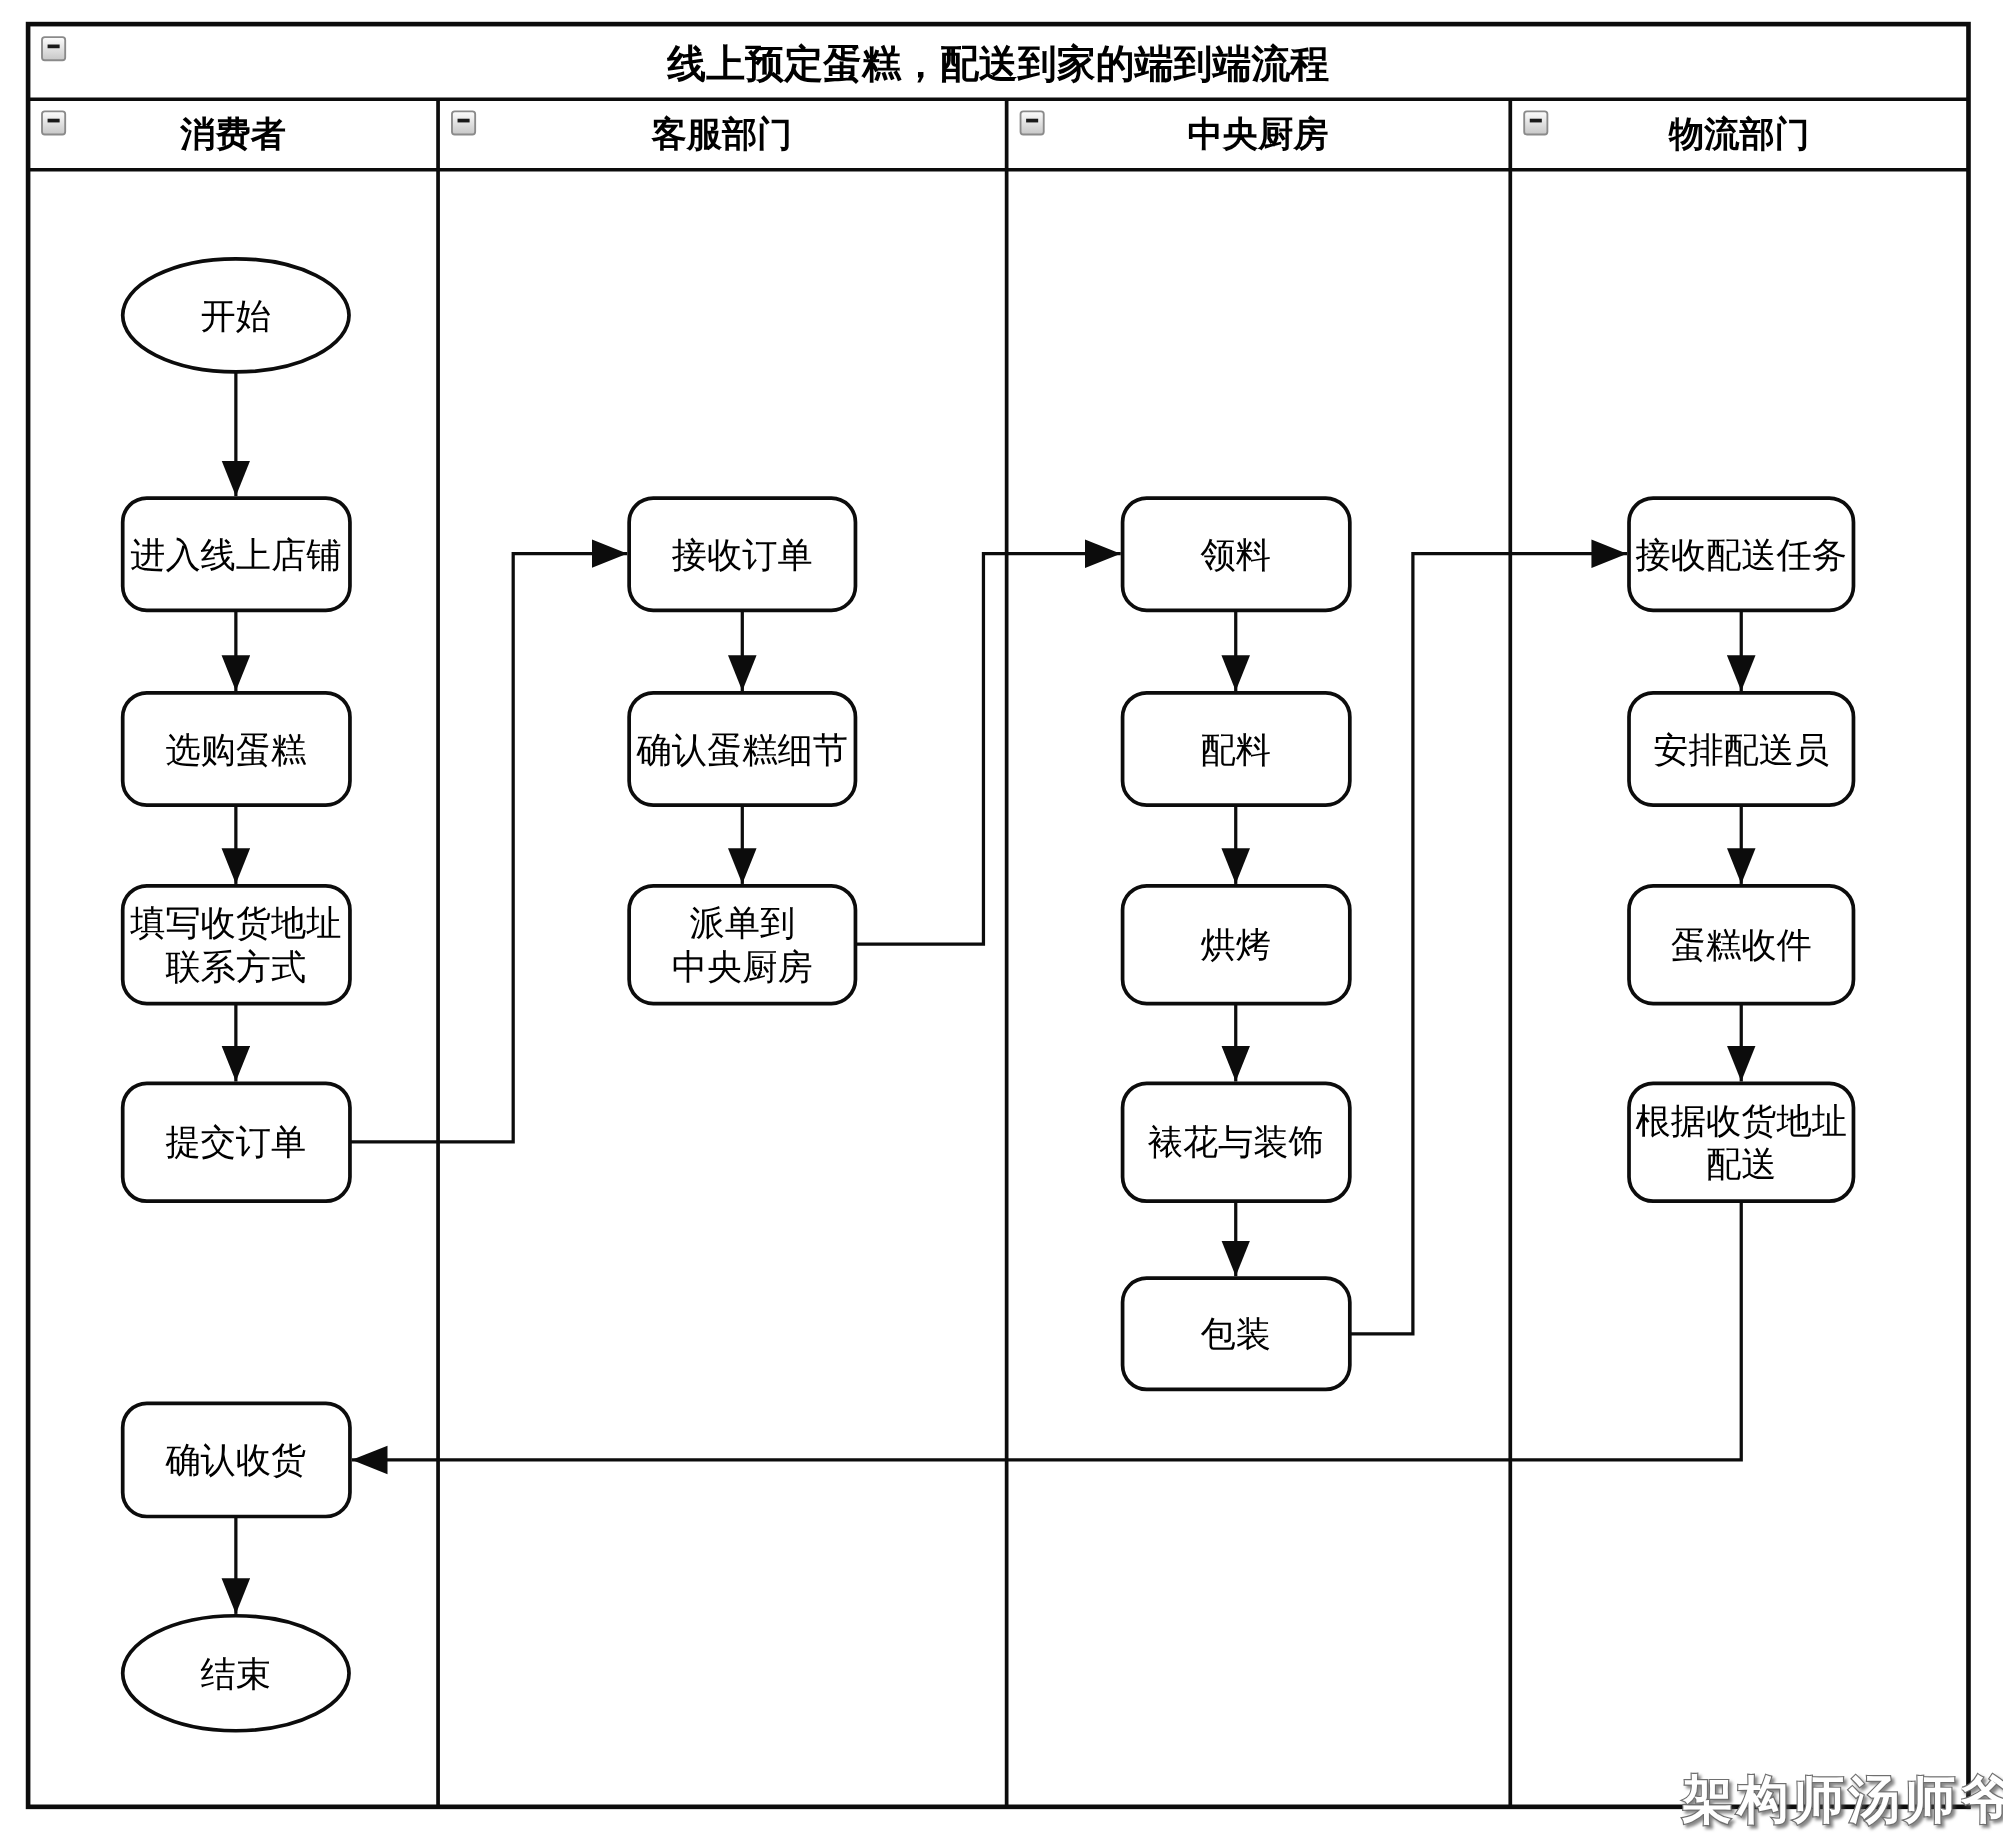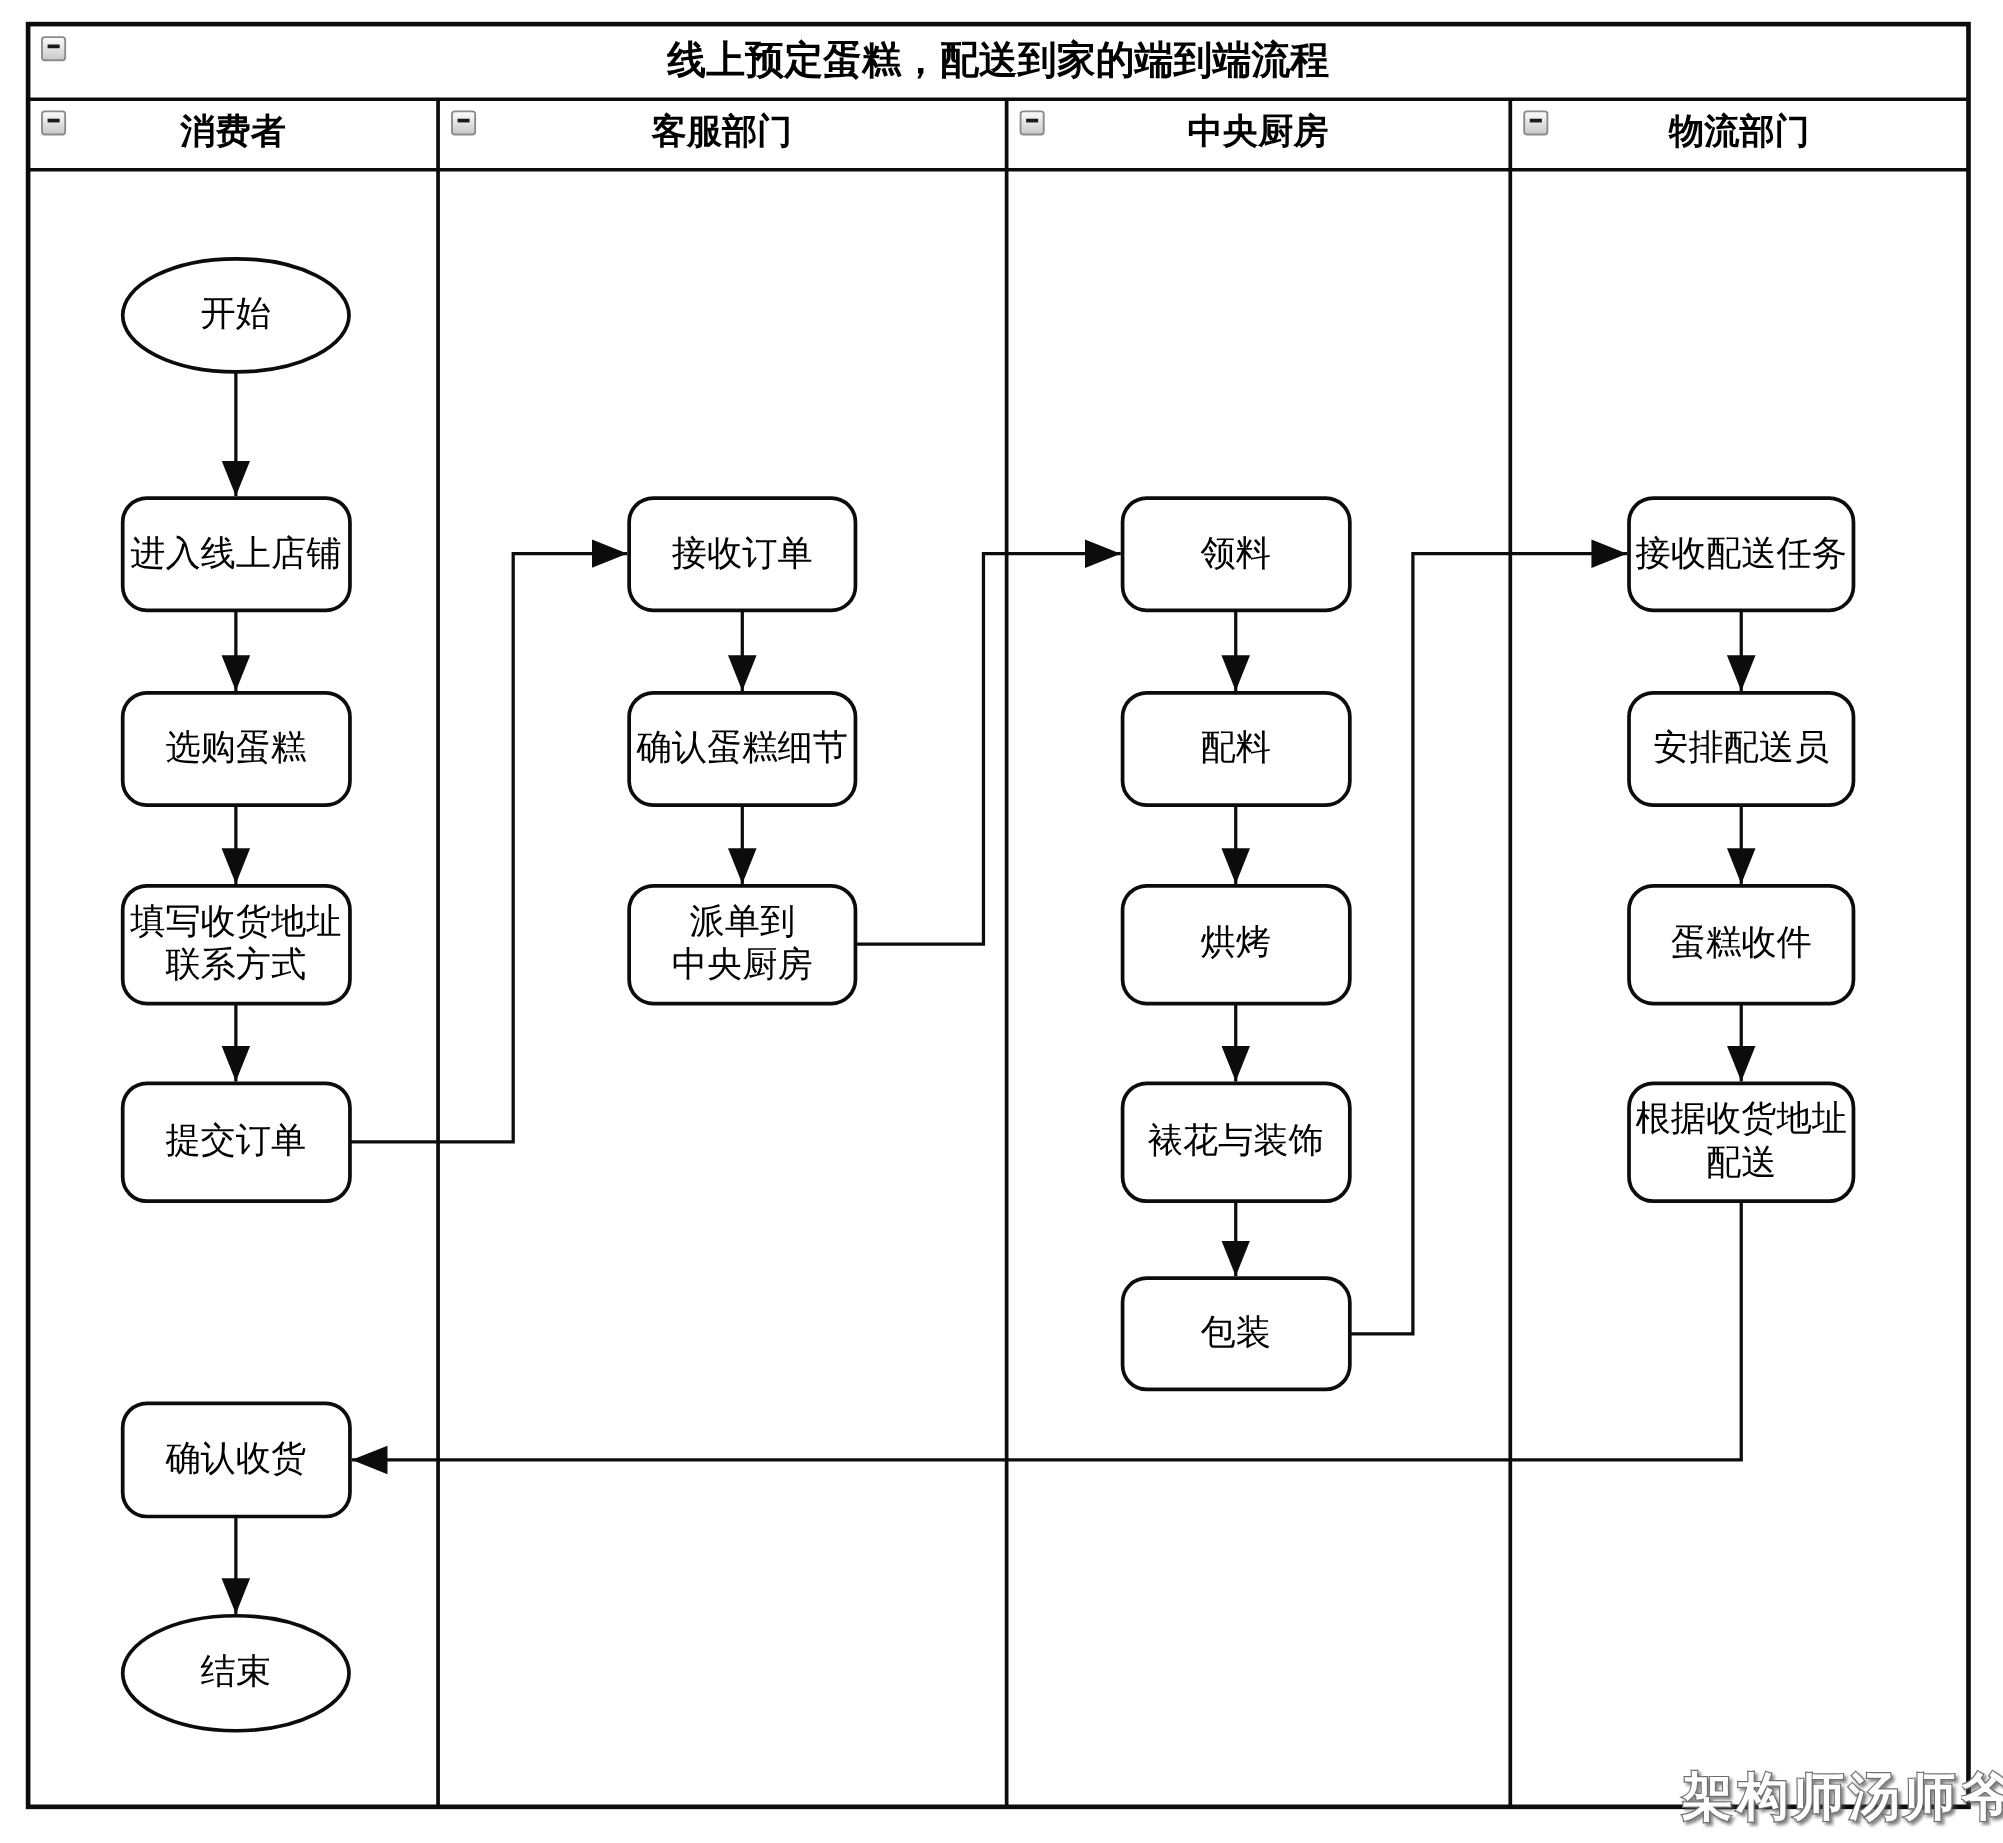--- a/index.html
+++ b/index.html
@@ -1,17 +1,17 @@
 <!DOCTYPE html>
 <html style="font-size:15px"><head>
 <meta charset="utf-8">
 <style>
   html,body{margin:0;padding:0;background:#ffffff;}
   .page{position:relative;width:2004px;height:1843px;background:#ffffff;overflow:hidden;
-        font-family:Liberation Mono, monospace;}
+        font-family:Liberation Serif, serif;}
   svg{display:block;}
   .frame-line{fill:none;stroke:#0c0c0c;stroke-width:5;}
   .grid-line{stroke:#0c0c0c;stroke-width:4;}
   .node-shape{fill:#ffffff;stroke:#0c0c0c;stroke-width:4;}
   .conn{fill:none;stroke:#0c0c0c;stroke-width:3.5;}
   .title-text{font-size:42px;font-weight:bold;fill:#000000;text-anchor:middle;}
   .lane-title{font-size:38px;font-weight:bold;fill:#000000;text-anchor:middle;}
   .node-label{font-size:38px;fill:#000000;text-anchor:middle;}
   .btn-frame{stroke:#8a8a8a;stroke-width:2;}
   .btn-minus{fill:#1a1a1a;}

